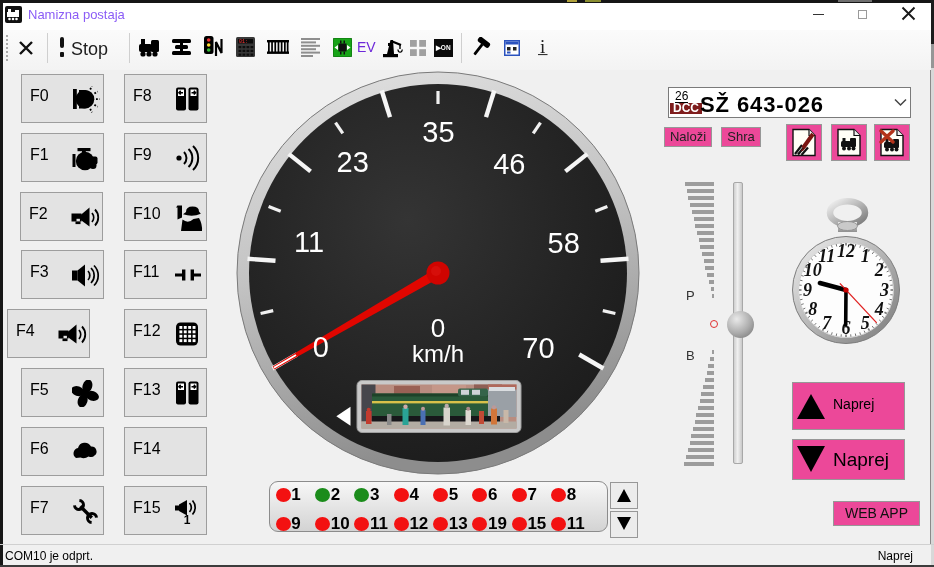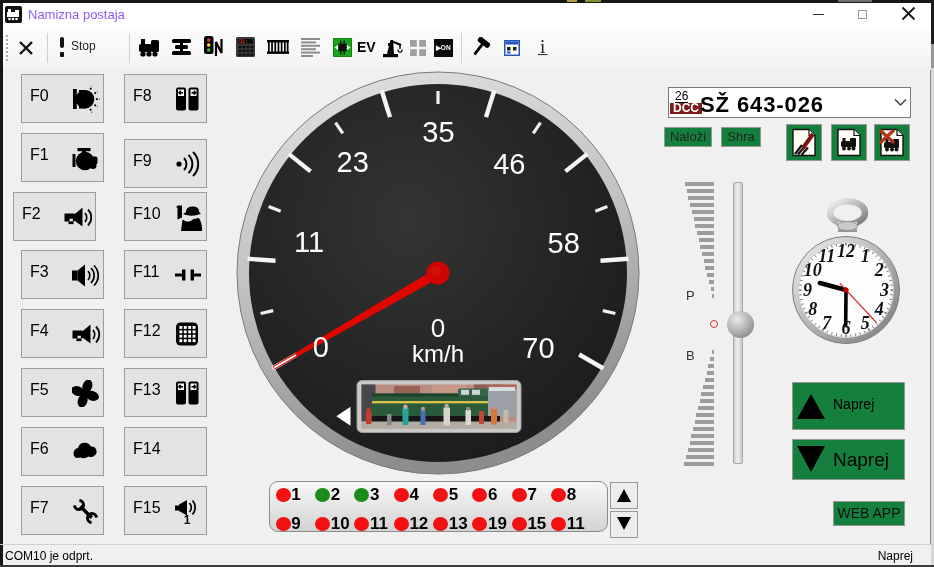--- a/index.html
+++ b/index.html
@@ -1,16 +1,16 @@
 <!DOCTYPE html>
 <html><head><meta charset="utf-8"><style>
 *{margin:0;padding:0;box-sizing:border-box}
 html,body{width:934px;height:567px;overflow:hidden;background:#f0f0f0;font-family:"Liberation Sans",sans-serif}
 .abs{position:absolute}
-.btn{position:absolute;background:#15803d;border:1px solid #979797}
+.btn{position:absolute;background:#ec4899;border:1px solid #979797}
 .fbtn{position:absolute;width:83px;height:49px;background:#e3e3e3;border:1px solid #9d9d9d;}
 .flbl{position:absolute;left:8px;top:12px;font-size:16px;color:#000}
 .ficon{position:absolute;left:50px;top:11px}
 </style></head>
 <body>
 
 <div class="abs" style="left:0;top:0;width:934px;height:2.5px;background:#161616"></div>
 <div class="abs" style="left:0;top:0;width:3px;height:567px;background:#161616"></div>
 <div class="abs" style="left:567px;top:0;width:10px;height:2px;background:#b0a13a"></div>
 <div class="abs" style="left:585px;top:0;width:16px;height:2px;background:#8a8d30"></div>
@@ -41,21 +41,21 @@
 <div class="abs" style="left:3px;top:30px;width:928px;height:40px;background:linear-gradient(#fbfbfb,#f3f3f3)"></div>
 <div class="abs" style="left:5.5px;top:35px;width:2px;height:26px;background:repeating-linear-gradient(#aaa 0 2px,transparent 2px 4px)"></div>
 <div class="abs" style="left:47px;top:33px;width:1px;height:30px;background:#cfcfcf"></div>
 <div class="abs" style="left:129px;top:33px;width:1px;height:30px;background:#cfcfcf"></div>
 <div class="abs" style="left:461px;top:33px;width:1px;height:30px;background:#cfcfcf"></div>
 <svg class="abs" style="left:18px;top:40px" width="16" height="16" viewBox="0 0 16 16">
     <path d="M2 2 L14 14 M14 2 L2 14" stroke="#111" stroke-width="2.4"></path>
   </svg>
 <div class="abs" style="left:60px;top:37px;width:4px;height:11px;background:#111;border-radius:2px"></div>
 <div class="abs" style="left:60px;top:52px;width:4px;height:4.5px;background:#111;border-radius:1px"></div>
-<div class="abs" style="left:71px;top:39px;font-size:12px;color:#1c1c1c">Stop</div>
+<div class="abs" style="left:71px;top:39px;font-size:18px;color:#1c1c1c">Stop</div>
 
 <svg class="abs" style="left:138px;top:36px" width="23" height="23" viewBox="0 0 23 23">
  <rect x="1" y="8" width="13" height="8" rx="2" fill="#000"></rect>
  <rect x="13" y="4" width="8" height="12" rx="1.5" fill="#000"></rect>
  <rect x="3" y="3" width="4" height="6" fill="#000"></rect>
  <circle cx="5" cy="18" r="2.6" fill="#000"></circle>
     <circle cx="11" cy="18" r="2.6" fill="#000"></circle>
     <circle cx="17" cy="18" r="2.6" fill="#000"></circle>
 </svg>
 
@@ -124,21 +124,21 @@
  <rect x="5.5" y="5.5" width="8" height="8" fill="#111"></rect>
  <g fill="#111">
       <rect x="7" y="2.5" width="1.5" height="3"></rect>
       <rect x="10.5" y="2.5" width="1.5" height="3"></rect>
       <rect x="7" y="13.5" width="1.5" height="3"></rect>
       <rect x="10.5" y="13.5" width="1.5" height="3"></rect>
     </g>
  <polygon points="1.5,9.5 5,7 5,12" fill="#fff"></polygon>
  <polygon points="17.5,9.5 14,7 14,12" fill="#fff"></polygon>
 </svg>
-<div class="abs" style="left:357px;top:39px;font-size:14px;font-weight:bold;color:#000000">EV</div>
+<div class="abs" style="left:357px;top:39px;font-size:14px;font-weight:normal;color:#6d28d9">EV</div>
 
 <svg class="abs" style="left:381px;top:36px" width="23" height="22" viewBox="0 0 23 22">
  <rect x="2" y="18" width="15" height="3.2" fill="#000"></rect>
  <polygon points="6,18 9.5,4 12,4 13,18" fill="#000"></polygon>
  <path d="M10 5 L20 9" stroke="#000" stroke-width="2.4"></path>
  <path d="M19 9 L19 13" stroke="#000" stroke-width="1.4"></path>
  <path d="M21 13.5 a2 2 0 1 1 -3.8 0" stroke="#000" stroke-width="1.3" fill="none"></path>
  <rect x="7" y="7" width="4" height="3" fill="#000"></rect>
 </svg>
 
@@ -186,42 +186,42 @@
     <span class="flbl">F1</span>
     <svg class="ficon" width="32" height="27" viewBox="0 0 32 27">
       <rect x="0.5" y="9" width="3" height="13" fill="#000"></rect>
       <rect x="10" y="4.5" width="3.8" height="4.5" fill="#000"></rect>
       <rect x="5.5" y="3" width="13" height="3.2" fill="#000"></rect>
       <circle cx="13" cy="16" r="9.2" fill="#000"></circle>
       <rect x="19" y="11.5" width="6.5" height="8" rx="2" fill="#000"></rect>
       <circle cx="21" cy="20.5" r="3.5" fill="#000"></circle>
     </svg>
   </div>
-<div class="fbtn" style="left:13px;top:192px">
+<div class="fbtn" style="left:20px;top:192px">
     <span class="flbl">F2</span>
     <svg class="ficon" width="32" height="27" viewBox="0 0 32 27">
       <rect x="0.5" y="9.5" width="10" height="8" fill="#000"></rect>
       <polygon points="9,11.5 18.5,3.5 18.5,22.5 9,15.5" fill="#000"></polygon>
       <rect x="5.5" y="14.8" width="3.4" height="2.7" fill="#e3e3e3"></rect>
       <rect x="4.5" y="17.5" width="5" height="2.6" fill="#000"></rect>
       <path d="M21 9 a7 7 0 0 1 0 9" stroke="#000" stroke-width="1.8" fill="none"></path>
       <path d="M24 5.5 a11.5 11.5 0 0 1 0 16" stroke="#000" stroke-width="1.8" fill="none"></path>
     </svg>
   </div>
 <div class="fbtn" style="left:21px;top:250px">
     <span class="flbl">F3</span>
     <svg class="ficon" width="32" height="27" viewBox="0 0 32 27">
       <rect x="0" y="8.5" width="5.5" height="10" fill="#000"></rect>
       <polygon points="5.5,8.5 13,2.5 13,24.5 5.5,18.5" fill="#000"></polygon>
       <path d="M16 9 a6.5 6.5 0 0 1 0 9" stroke="#000" stroke-width="1.7" fill="none"></path>
       <path d="M19 6 a10.5 10.5 0 0 1 0 15" stroke="#000" stroke-width="1.7" fill="none"></path>
       <path d="M22 3.5 a14 14 0 0 1 0 20" stroke="#000" stroke-width="1.7" fill="none"></path>
     </svg>
   </div>
-<div class="fbtn" style="left:21px;top:309px">
+<div class="fbtn" style="left:7px;top:309px">
     <span class="flbl">F4</span>
     <svg class="ficon" width="32" height="27" viewBox="0 0 32 27">
       <rect x="0.5" y="9.5" width="10" height="8" fill="#000"></rect>
       <polygon points="9,11.5 18.5,3.5 18.5,22.5 9,15.5" fill="#000"></polygon>
       <rect x="5.5" y="14.8" width="3.4" height="2.7" fill="#e3e3e3"></rect>
       <rect x="4.5" y="17.5" width="5" height="2.6" fill="#000"></rect>
       <path d="M21 9 a7 7 0 0 1 0 9" stroke="#000" stroke-width="1.8" fill="none"></path>
       <path d="M24 5.5 a11.5 11.5 0 0 1 0 16" stroke="#000" stroke-width="1.8" fill="none"></path>
     </svg>
   </div>
@@ -255,21 +255,21 @@
     <span class="flbl">F8</span>
     <svg class="ficon" width="32" height="27" viewBox="0 0 32 27">
       <rect x="1" y="1.5" width="10" height="23" rx="2" fill="#000"></rect>
       <rect x="13.5" y="1.5" width="10" height="23" rx="2" fill="#000"></rect>
       <rect x="3" y="3.5" width="6" height="6.5" fill="#fff"></rect>
       <rect x="15.5" y="3.5" width="6" height="6.5" fill="#fff"></rect>
       <path d="M8 6.7 L4 6.7 M5.7 4.9 L3.9 6.7 L5.7 8.5" stroke="#000" stroke-width="1.5" fill="none"></path>
       <path d="M16.5 6.7 L20.5 6.7 M18.8 4.9 L20.6 6.7 L18.8 8.5" stroke="#000" stroke-width="1.5" fill="none"></path>
     </svg>
   </div>
-<div class="fbtn" style="left:124px;top:139px">
+<div class="fbtn" style="left:124px;top:133px">
     <span class="flbl">F9</span>
     <svg class="ficon" width="32" height="27" viewBox="0 0 32 27">
       <circle cx="4" cy="13" r="2.6" fill="#000"></circle>
       <path d="M9 7 a8.5 8.5 0 0 1 0 12" stroke="#000" stroke-width="2" fill="none"></path>
       <path d="M13.5 4 a12.5 12.5 0 0 1 0 18" stroke="#000" stroke-width="2" fill="none"></path>
       <path d="M18 1 a16.5 16.5 0 0 1 0 24" stroke="#000" stroke-width="2" fill="none"></path>
     </svg>
   </div>
 <div class="fbtn" style="left:124px;top:192px">
     <span class="flbl">F10</span>
@@ -646,18 +646,18 @@
  <circle cx="846.0" cy="290.0" r="2.6" fill="#c00"></circle>
  </g>
 </svg>
 
 <div class="btn" style="left:792px;top:382px;width:113px;height:48px"></div>
 <div class="abs" style="left:797px;top:394px;width:0;height:0;border-left:14px solid transparent;border-right:14px solid transparent;border-bottom:25px solid #000"></div>
 <div class="abs" style="left:833px;top:396px;font-size:14px;color:#000">Naprej</div>
 <div class="btn" style="left:792px;top:439px;width:113px;height:41px"></div>
 <div class="abs" style="left:797px;top:446px;width:0;height:0;border-left:14px solid transparent;border-right:14px solid transparent;border-top:26px solid #000"></div>
 <div class="abs" style="left:833px;top:449px;font-size:19px;color:#000">Naprej</div>
-<div class="btn" style="left:833px;top:501px;width:72px;height:25px;font-size:14px;color:#111;text-align:center;line-height:23px">WEB APP</div>
+<div class="btn" style="left:833px;top:501px;width:87px;height:25px;font-size:14px;color:#111;text-align:center;line-height:23px">WEB APP</div>
 
 <div class="abs" style="left:0;top:544px;width:934px;height:1px;background:#d0d0d0"></div>
 <div class="abs" style="left:3px;top:545px;width:928px;height:20px;background:#f0f0f0"></div>
 <div class="abs" style="left:5px;top:549px;font-size:12px;color:#000">COM10 je odprt.</div>
 <div class="abs" style="left:860px;top:549px;width:53px;font-size:12px;color:#000;text-align:right">Naprej</div>
 
 </body></html>

